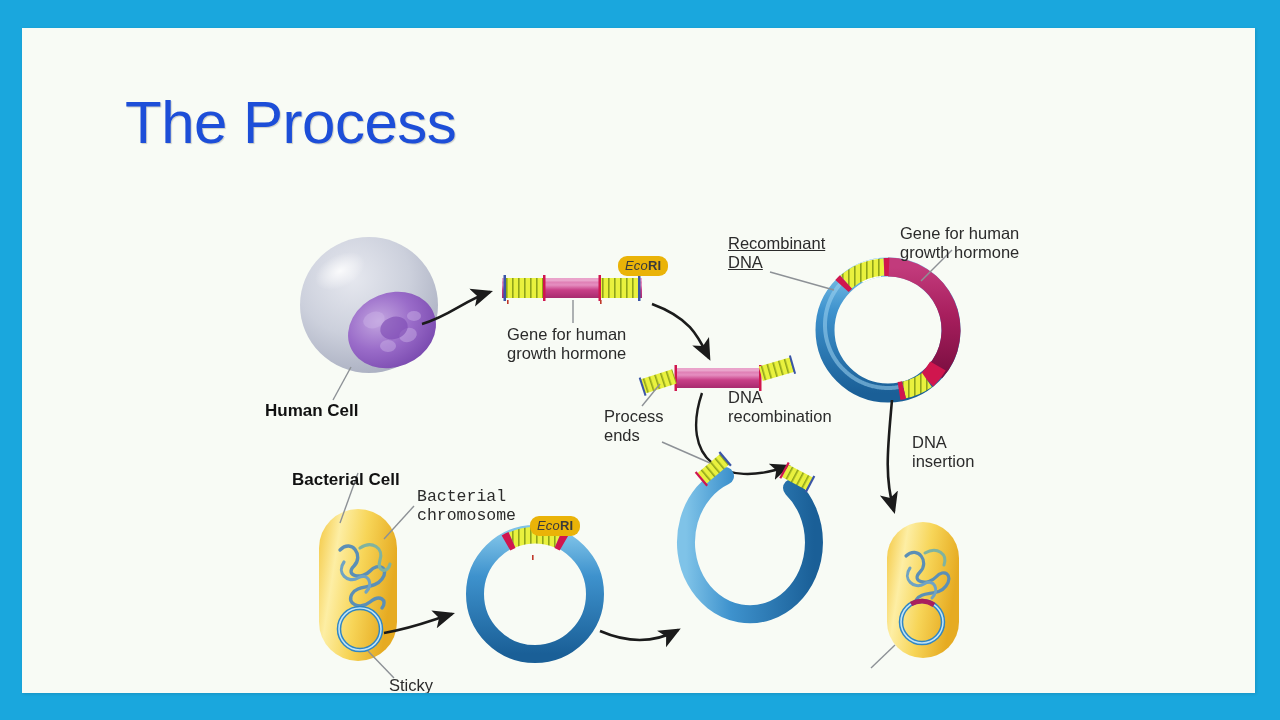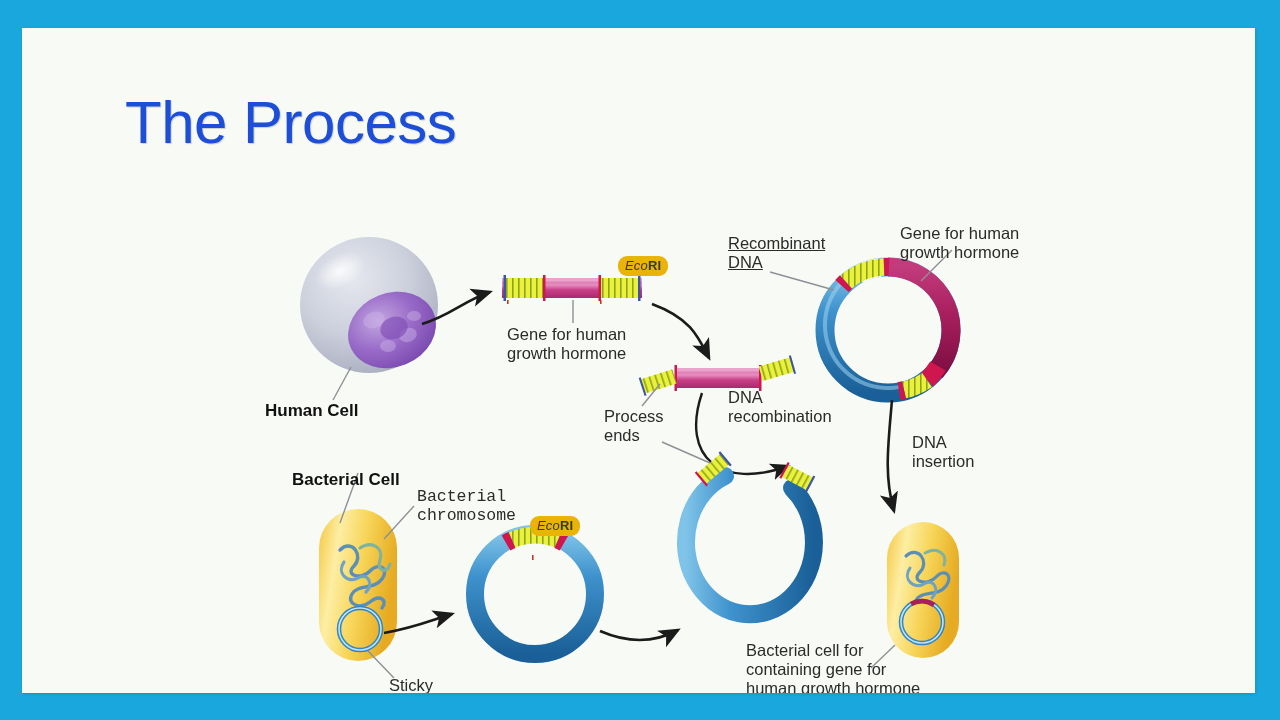--- a/index.html
+++ b/index.html
@@ -322,18 +322,15 @@
 
     <div class="lbl" style="left:395px; top:459px;font-family:Liberation Mono, monospace;">Bacterial
 chromosome</div>
 
     <div class="ecori-badge" style="left:508px; top:488px;">
       <span class="eco">Eco</span><span class="ri">RI</span>
     </div>
 
     <div class="lbl" style="left:367px; top:648px;">Sticky</div>
 
-    <div class="lbl" style="left:724px; top:613px;">Bacterial cell for
-containing gene for
-human growth hormone</div>
 
   </div>
 </div>
 
 </body></html>

